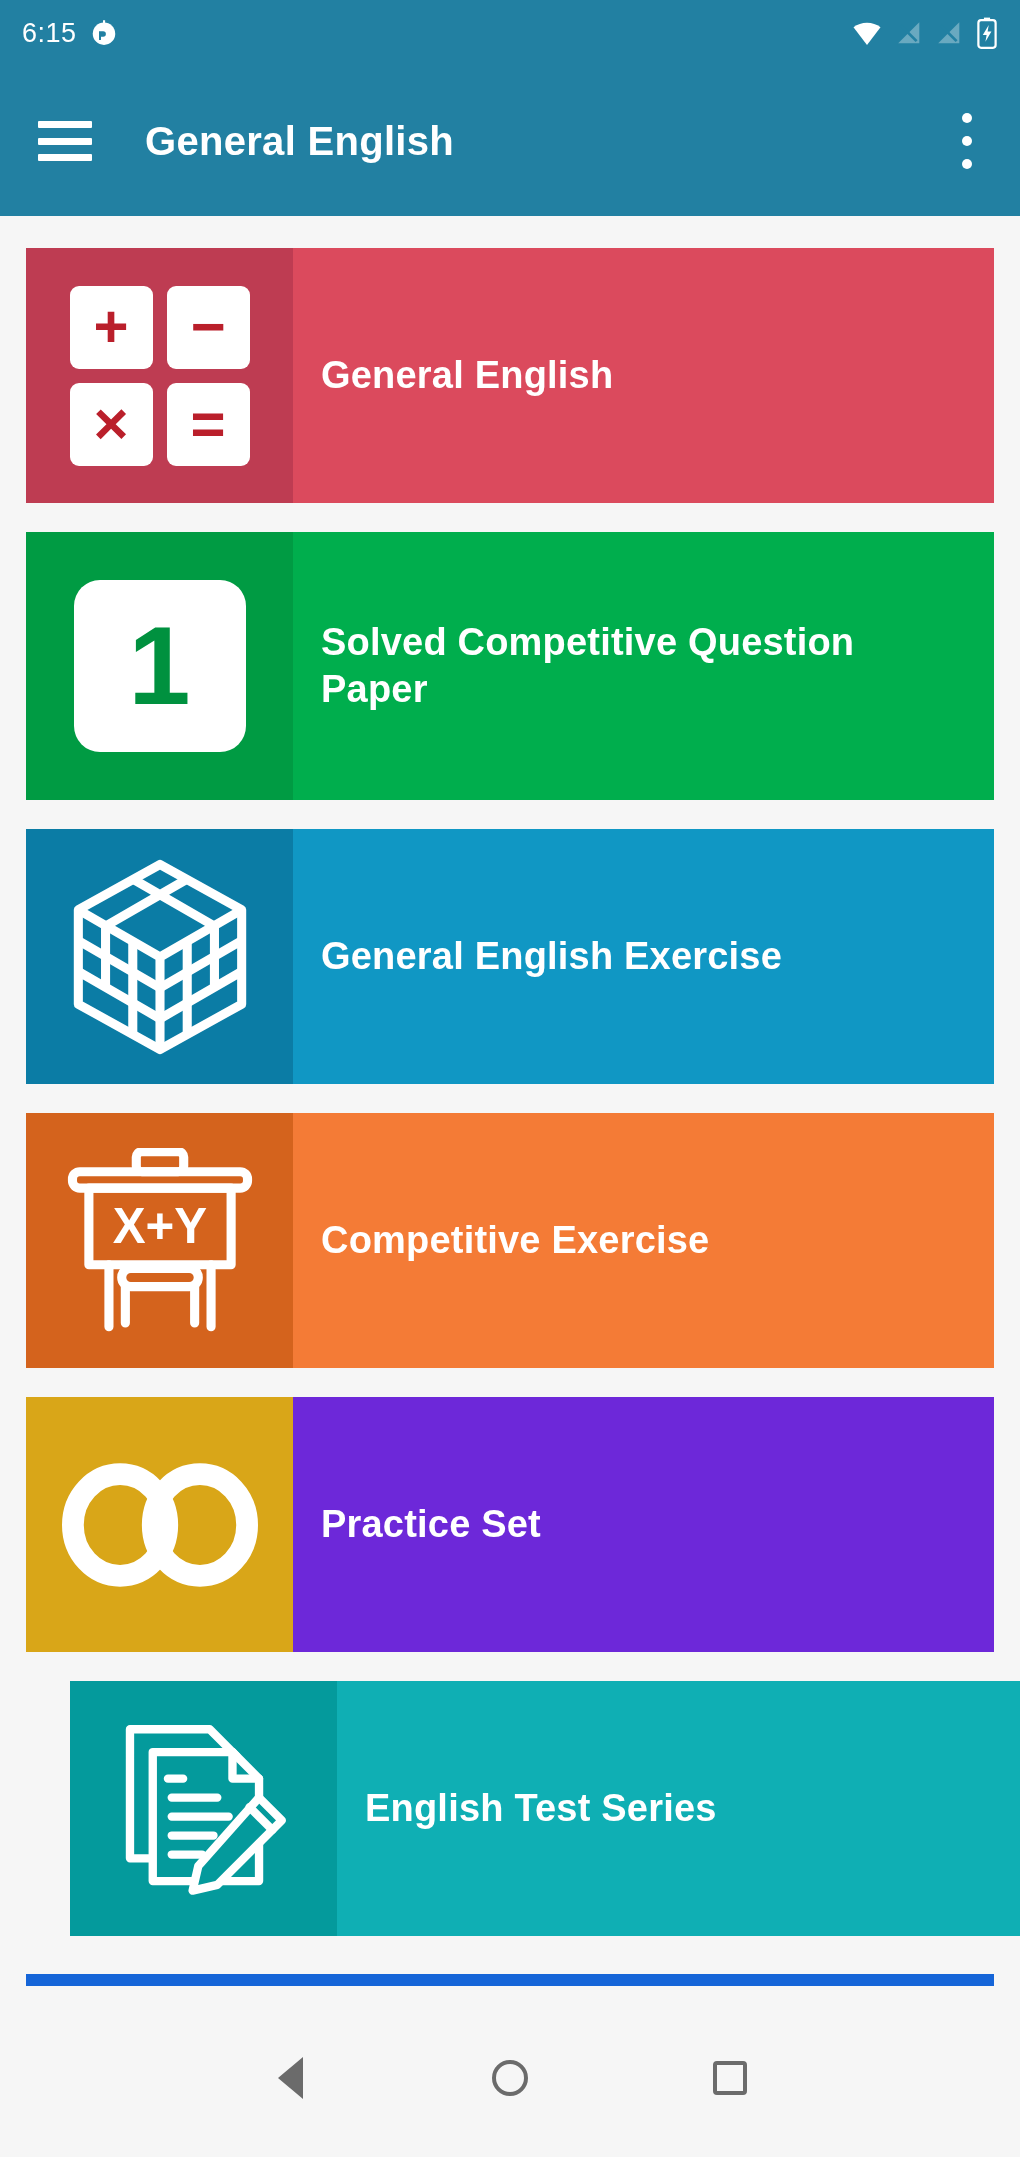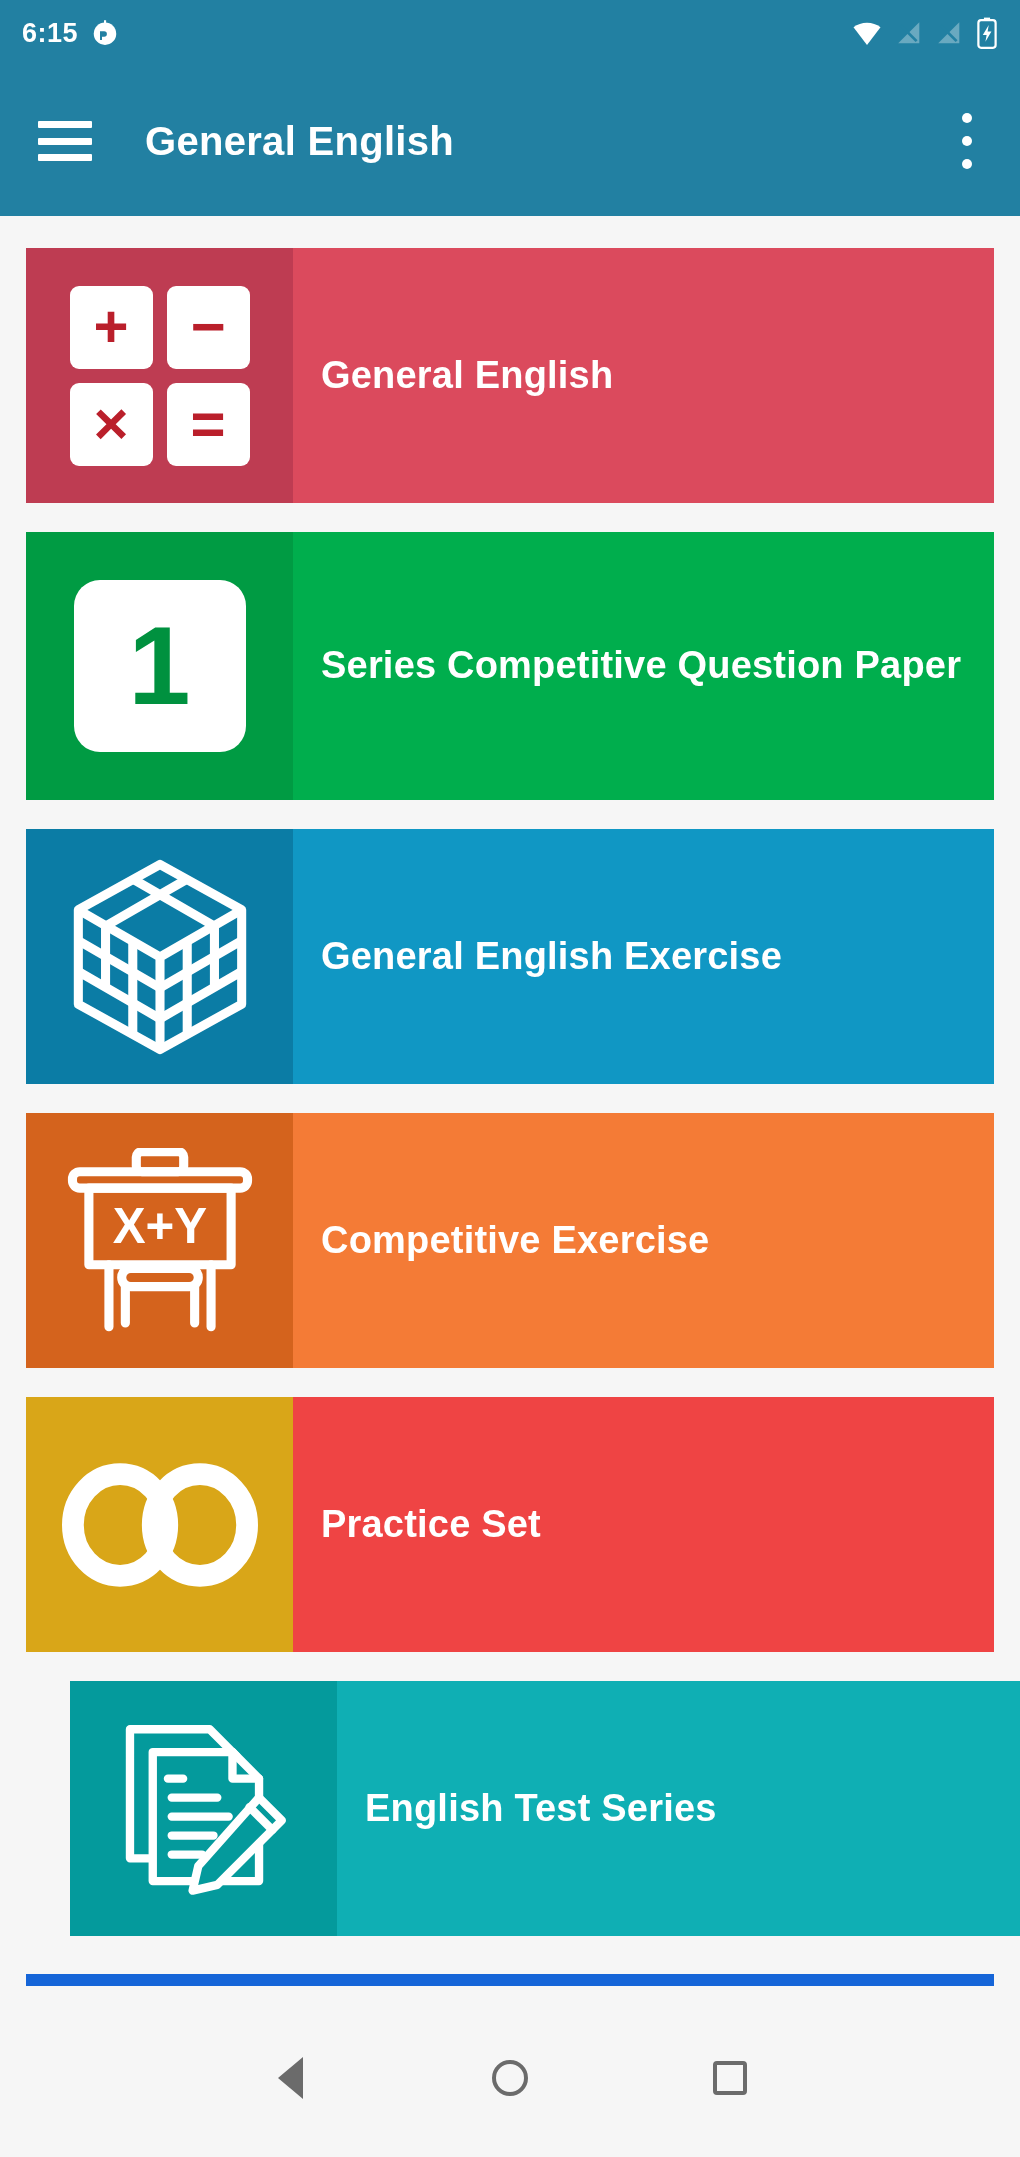--- a/index.html
+++ b/index.html
@@ -12,21 +12,21 @@
   #phone { position:relative; width:1020px; height:2157px; background:#f6f6f6; }
 
   
   .statusbar {
     position:absolute; top:0; left:0; width:1020px; height:66px;
     background:#2280A2;
     display:flex; align-items:center; justify-content:space-between;
     padding:0 22px;
   }
   .sb-left { display:flex; align-items:center; gap:12px; }
-  .sb-time { color:#ffffff; font-size:27px; font-weight:bold; letter-spacing:0.5px; }
+  .sb-time { color:#ffffff; font-size:27px; font-weight:normal; letter-spacing:0.5px; }
   .sb-right { display:flex; align-items:center; gap:14px; }
   .ic { display:block; }
 
   
   .appbar {
     position:absolute; top:66px; left:0; width:1020px; height:150px;
     background:#2280A2;
     display:flex; align-items:center;
     padding:0 30px 0 38px;
   }
@@ -172,21 +172,21 @@
       </div>
     </div>
 
     <div class="card tall" style="background:#00AE4D;">
       <div class="card-icon" style="background:#009B43;">
         <div class="numtile">
           <span style="color:#00913F;">1</span>
         </div>
       </div>
       <div class="card-body">
-        <div class="card-label">Series Competitive Question Paper</div>
+        <div class="card-label">Solved Competitive Question Paper</div>
       </div>
     </div>
 
     <div class="card" style="background:#1097C4;text-align:right;">
       <div class="card-icon" style="background:#0B7CA5;">
         <svg width="190" height="196" viewBox="0 0 100 108" fill="none" stroke="#ffffff" stroke-width="5" stroke-linejoin="round">
           <path d="M50 3 95 28v52L50 105 5 80V28L50 3z"></path>
           <path d="M5 28 50 54l45-26M50 54v51"></path>
           <path d="M35 11 80 37M65 11 20 37"></path>
           <path d="M5 45 50 71M95 45 50 71"></path>
@@ -209,21 +209,21 @@
           <text x="52" y="52" font-family="Liberation Sans, sans-serif" font-size="27" font-weight="bold" fill="#ffffff" stroke="none" text-anchor="middle">X+Y</text>
           <rect x="31" y="66" width="42" height="10" rx="5"></rect>
           <path d="M24 64v34M80 64v34M33 76v20M71 76v20"></path>
         </svg>
       </div>
       <div class="card-body">
         <div class="card-label">Competitive Exercise</div>
       </div>
     </div>
 
-    <div class="card" style="background:#ef4444;">
+    <div class="card" style="background:#6d28d9;">
       <div class="card-icon" style="background:#D9A618;">
         <svg width="196" height="124" viewBox="0 0 108 68" fill="none" stroke="#ffffff" stroke-width="12" stroke-linejoin="round">
           <ellipse cx="32" cy="34" rx="26" ry="28"></ellipse>
           <ellipse cx="76" cy="34" rx="26" ry="28"></ellipse>
         </svg>
       </div>
       <div class="card-body">
         <div class="card-label">Practice Set</div>
       </div>
     </div>

